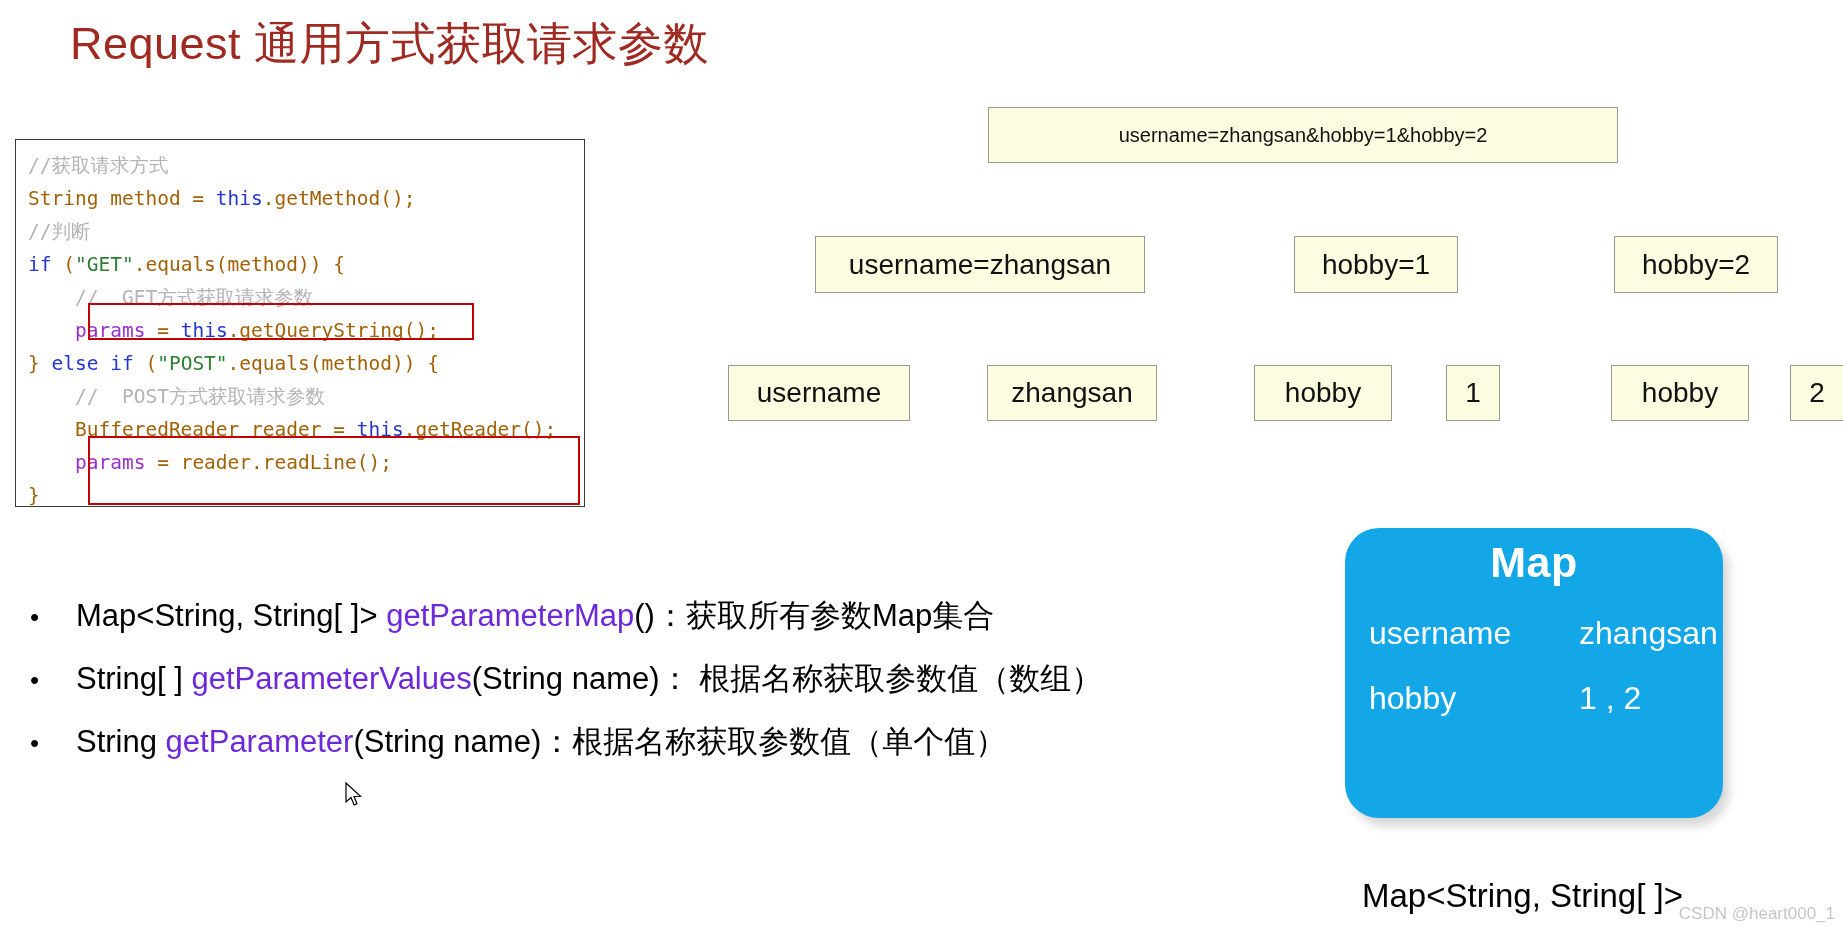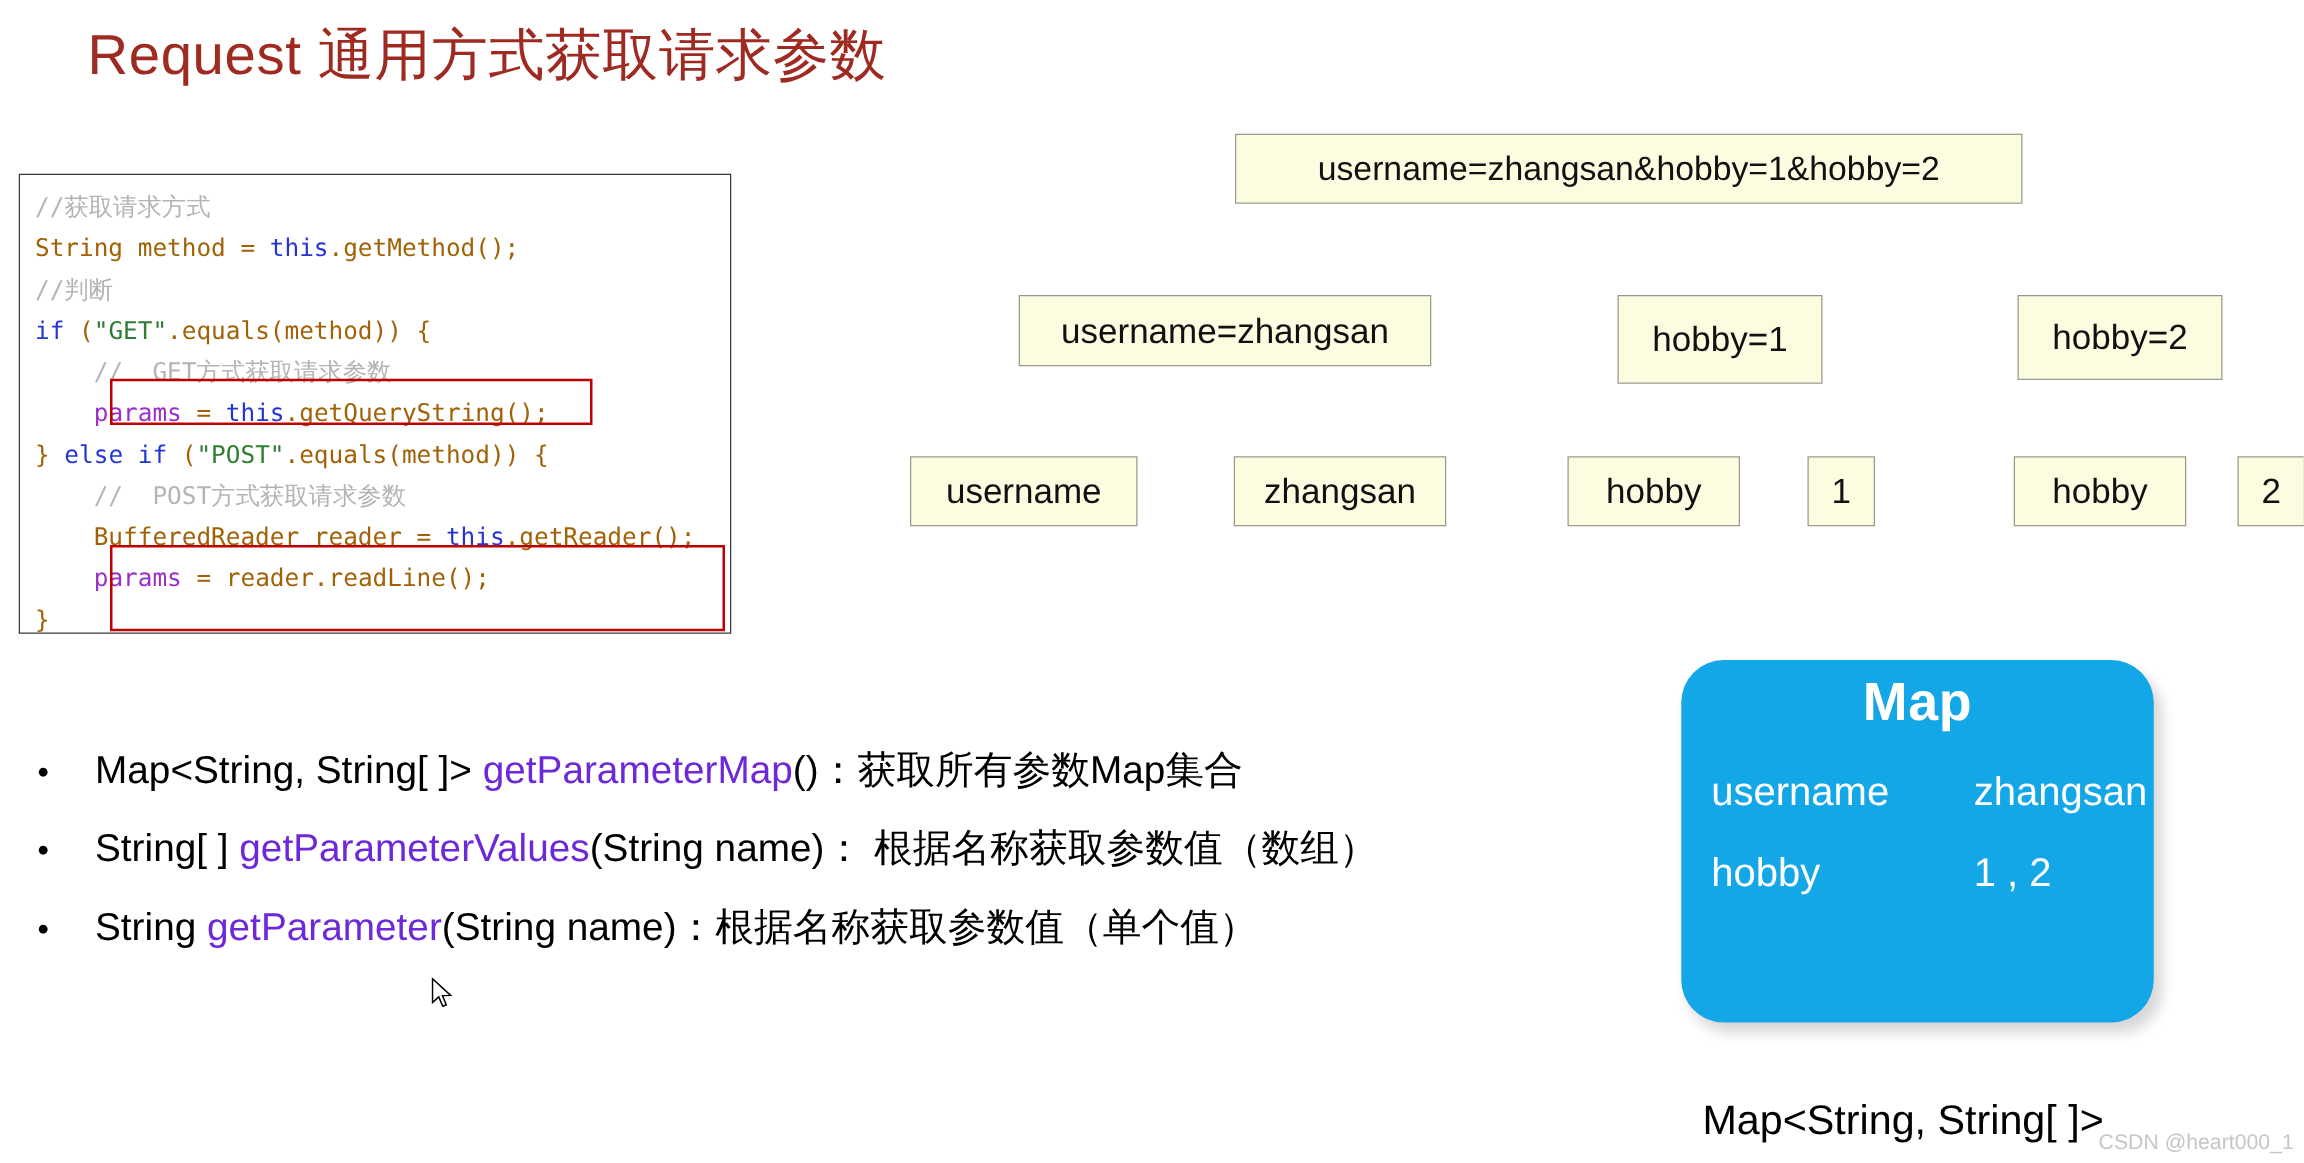--- a/index.html
+++ b/index.html
@@ -72,25 +72,25 @@
     border: 1.5px solid #9c9a8e;
     box-sizing: border-box;
     display: flex;
     align-items: center;
     justify-content: center;
     font-size: 28px;
     color: #111;
     white-space: nowrap;
   }
 
-  #box-query   { left: 988px;  top: 107px; width: 630px; height: 56px; font-size: 27px; }
+  #box-query   { left: 988px;  top: 107px; width: 630px; height: 56px; font-size: 20px; }
 
   #box-l2-0 { left: 815px;  top: 236px; width: 330px; height: 57px; }
-  #box-l2-1 { left: 1294px; top: 236px; width: 164px; height: 71px; }
-  #box-l2-2 { left: 1614px; top: 236px; width: 164px; height: 68px; }
+  #box-l2-1 { left: 1294px; top: 236px; width: 164px; height: 57px; }
+  #box-l2-2 { left: 1614px; top: 236px; width: 164px; height: 57px; }
 
   #box-l3-0 { left: 728px;  top: 365px; width: 182px; height: 56px; }
   #box-l3-1 { left: 987px;  top: 365px; width: 170px; height: 56px; }
   #box-l3-2 { left: 1254px; top: 365px; width: 138px; height: 56px; }
   #box-l3-3 { left: 1446px; top: 365px; width: 54px;  height: 56px; }
   #box-l3-4 { left: 1611px; top: 365px; width: 138px; height: 56px; }
   #box-l3-5 { left: 1790px; top: 365px; width: 54px;  height: 56px; }
 
   
   #bullets {

